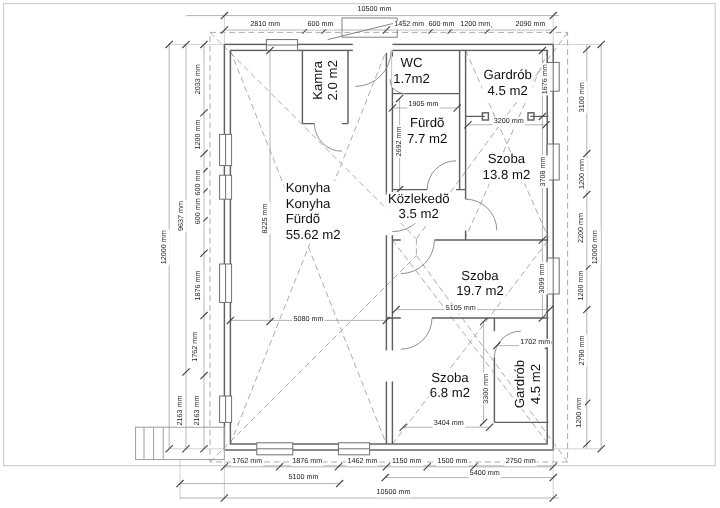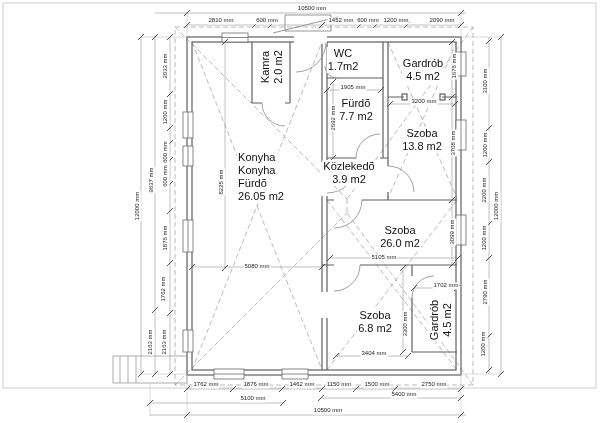--- a/index.html
+++ b/index.html
@@ -235,29 +235,29 @@
         <div>7.7 m2</div>
       </div>
       <div class="lbl room" style="left: 422px; top: 140px;">
         <div>Szoba</div>
         <div>13.8 m2</div>
       </div>
       <div class="lbl room" style="left: 261px; top: 177px; text-align: left;">
         <div>Konyha</div>
         <div>Konyha</div>
         <div>Fürdõ</div>
-        <div>26.05 m2</div>
+        <div>55.62 m2</div>
       </div>
       <div class="lbl room" style="left: 349px; top: 173px;">
         <div>Közlekedõ</div>
-        <div>3.9 m2</div>
+        <div>3.5 m2</div>
       </div>
       <div class="lbl room" style="left: 400px; top: 237px;">
         <div>Szoba</div>
-        <div>26.0 m2</div>
+        <div>19.7 m2</div>
       </div>
       <div class="lbl room" style="left: 375px; top: 322px;">
         <div>Szoba</div>
         <div>6.8 m2</div>
       </div>
       <div class="lbl room v" style="left: 441px; top: 320px;">
         <div>Gardrób</div>
         <div>4.5 m2</div>
       </div>
       <div class="lbl dim" style="left: 312px; top: 9px;">10500 mm</div>

